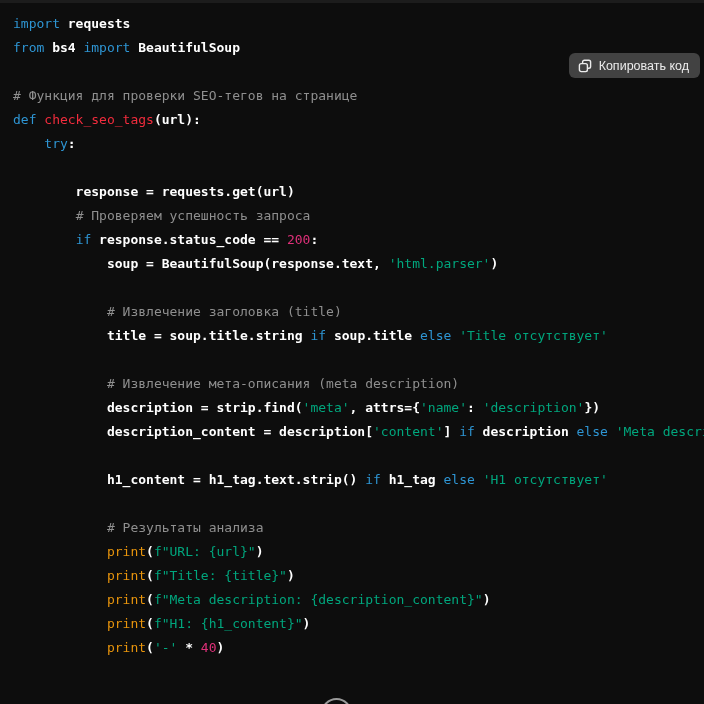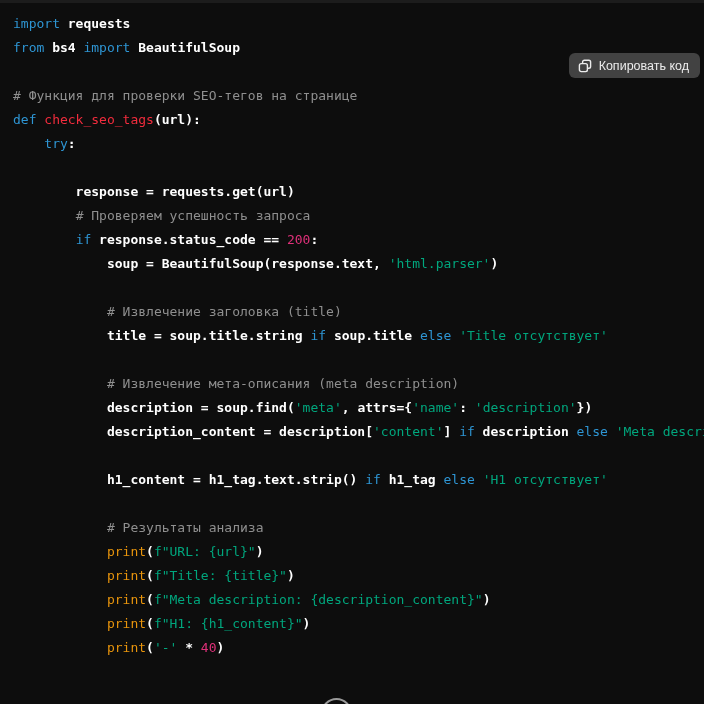--- a/index.html
+++ b/index.html
@@ -86,21 +86,21 @@
       <div class="line"><span class="tok-pl">        </span></div>
       <div class="line"><span class="tok-pl">        response = requests.get(url)</span></div>
       <div class="line"><span class="tok-pl">        </span><span class="tok-cm"># Проверяем успешность запроса</span></div>
       <div class="line"><span class="tok-pl">        </span><span class="tok-kw">if</span><span class="tok-pl"> response.status_code == </span><span class="tok-num">200</span><span class="tok-pl">:</span></div>
       <div class="line"><span class="tok-pl">            soup = BeautifulSoup(response.text, </span><span class="tok-str">'html.parser'</span><span class="tok-pl">)</span></div>
       <div class="line"></div>
       <div class="line"><span class="tok-pl">            </span><span class="tok-cm"># Извлечение заголовка (title)</span></div>
       <div class="line"><span class="tok-pl">            title = soup.title.string </span><span class="tok-kw">if</span><span class="tok-pl"> soup.title </span><span class="tok-kw">else</span><span class="tok-pl"> </span><span class="tok-str">'Title отсутствует'</span></div>
       <div class="line"></div>
       <div class="line"><span class="tok-pl">            </span><span class="tok-cm"># Извлечение мета-описания (meta description)</span></div>
-      <div class="line"><span class="tok-pl">            description = soup.find(</span><span class="tok-str">'meta'</span><span class="tok-pl">, attrs={</span><span class="tok-str">'name'</span><span class="tok-pl">: </span><span class="tok-str">'description'</span><span class="tok-pl">})</span></div>
+      <div class="line"><span class="tok-pl">            description = strip.find(</span><span class="tok-str">'meta'</span><span class="tok-pl">, attrs={</span><span class="tok-str">'name'</span><span class="tok-pl">: </span><span class="tok-str">'description'</span><span class="tok-pl">})</span></div>
       <div class="line"><span class="tok-pl">            description_content = description[</span><span class="tok-str">'content'</span><span class="tok-pl">] </span><span class="tok-kw">if</span><span class="tok-pl"> description </span><span class="tok-kw">else</span><span class="tok-pl"> </span><span class="tok-str">'Meta description отсутствует'</span></div>
       <div class="line"></div>
       <div class="line"><span class="tok-pl">            h1_content = h1_tag.text.strip() </span><span class="tok-kw">if</span><span class="tok-pl"> h1_tag </span><span class="tok-kw">else</span><span class="tok-pl"> </span><span class="tok-str">'H1 отсутствует'</span></div>
       <div class="line"></div>
       <div class="line"><span class="tok-pl">            </span><span class="tok-cm"># Результаты анализа</span></div>
       <div class="line"><span class="tok-pl">            </span><span class="tok-bi">print</span><span class="tok-pl">(</span><span class="tok-str">f"URL: {url}"</span><span class="tok-pl">)</span></div>
       <div class="line"><span class="tok-pl">            </span><span class="tok-bi">print</span><span class="tok-pl">(</span><span class="tok-str">f"Title: {title}"</span><span class="tok-pl">)</span></div>
       <div class="line"><span class="tok-pl">            </span><span class="tok-bi">print</span><span class="tok-pl">(</span><span class="tok-str">f"Meta description: {description_content}"</span><span class="tok-pl">)</span></div>
       <div class="line"><span class="tok-pl">            </span><span class="tok-bi">print</span><span class="tok-pl">(</span><span class="tok-str">f"H1: {h1_content}"</span><span class="tok-pl">)</span></div>
       <div class="line"><span class="tok-pl">            </span><span class="tok-bi">print</span><span class="tok-pl">(</span><span class="tok-str">'-'</span><span class="tok-pl"> * </span><span class="tok-num">40</span><span class="tok-pl">)</span></div>

